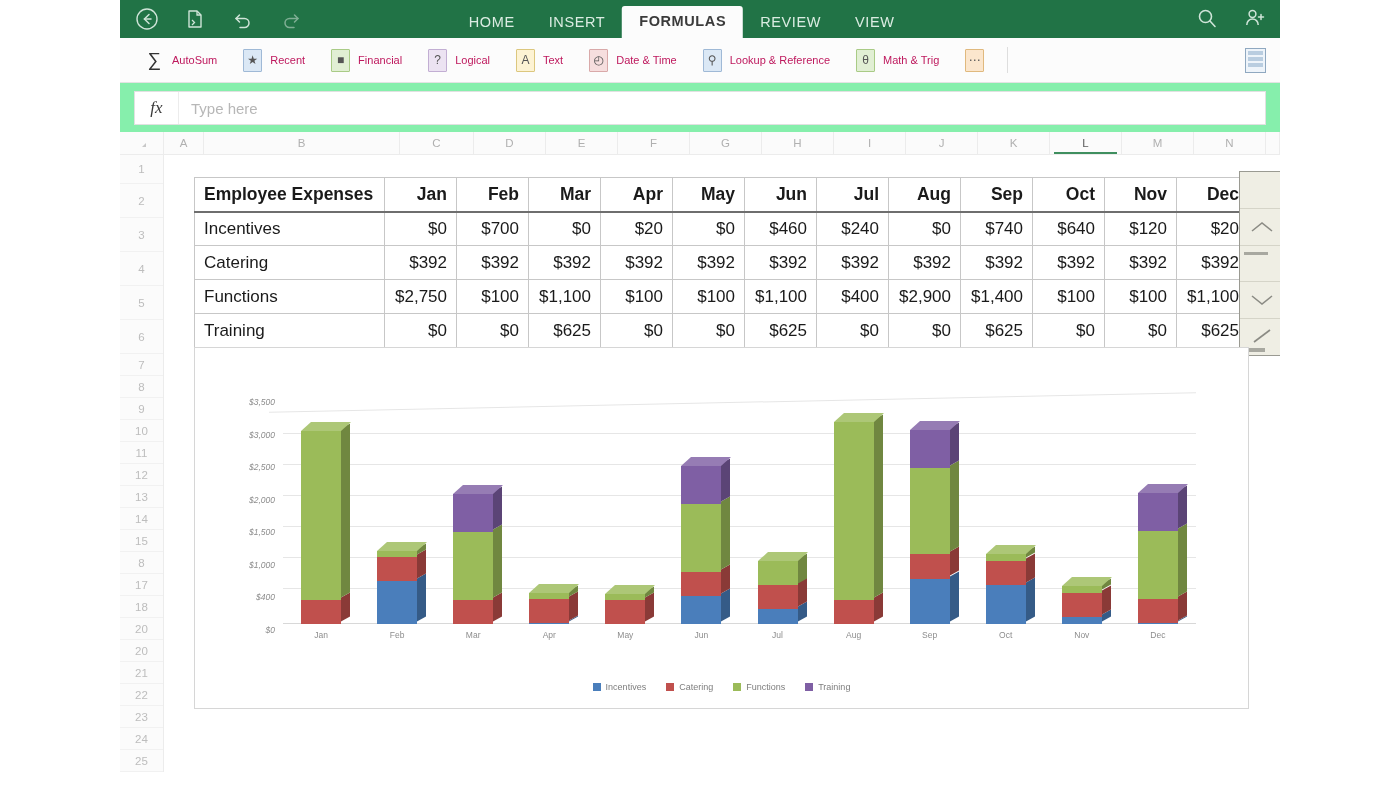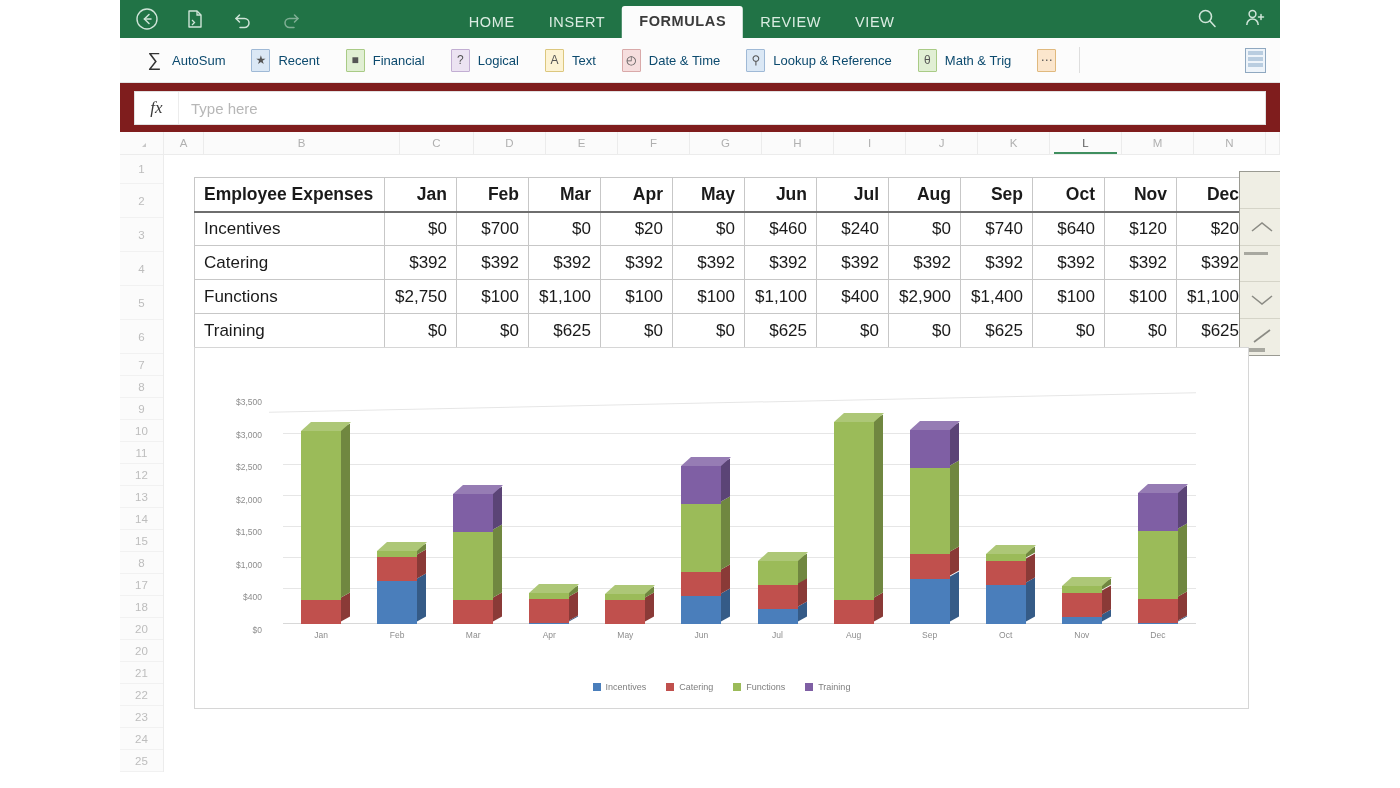--- a/index.html
+++ b/index.html
@@ -71,21 +71,21 @@
     display: flex; align-items: center;
     padding-left: 12px;
     gap: 0;
   }
   .tool {
     display: flex; align-items: center; gap: 8px;
     padding: 0 13px;
     height: 45px; cursor: pointer;
     white-space: nowrap;
   }
-  .tool-label { font-size: 13px; color: #0c4a6e; }
+  .tool-label { font-size: 11px; color: #be185d; }
   .tool-glyph {
     width: 19px; height: 23px;
     display: flex; align-items: center; justify-content: center;
     font-size: 12px; color: #555;
     border-radius: 1px;
   }
   .g-sigma { font-size: 19px; color: #333; border: none; }
   .g-box { border: 1px solid #b9c6d6; }
   .g-recent { background: #dbe8f5; border-color: #9fb9d6; }
   .g-financial { background: #e1efd4; border-color: #a9cb86; }
@@ -102,21 +102,21 @@
   .calc-icon {
     width: 21px; height: 25px;
     border: 1px solid #8fa8c0; background: #eef4fa;
     display:flex; flex-direction:column; align-items:center; padding-top:2px;
     cursor: pointer;
   }
   .calc-icon i { display:block; width:15px; height:4px; background:#b9cde0; margin-bottom:2px; }
 
   
   .formula-zone {
-    background: #7f1d1d;
+    background: #86efac;
     padding: 8px 14px 7px 14px;
   }
   .formula-bar {
     height: 34px;
     border: 1px solid #e1e1e1;
     background: #fff;
     display: flex; align-items: center;
   }
   .fx {
     width: 44px; height: 100%;
@@ -238,22 +238,22 @@
     color: #6d6d6d;
     padding-top: 14px;
     letter-spacing: 0.2px;
   }
   .plot {
     position: absolute;
     left: 88px; top: 60px;
     right: 52px; height: 216px;
   }
   .ylabels {
-    position: absolute; left: 3px; top: 54px;
-    width: 64px; height: 228px;
+    position: absolute; left: 16px; top: 54px;
+    width: 64px; height: 228px; font-style: italic;
   }
   .ylabel {
     position: absolute; right: 0;
     font-size: 8.5px; color: #8d8d8d;
     transform: translateY(-50%);
     white-space: nowrap;
   }
   .gridline {
     position: absolute; left: 0; right: 0;
     height: 1px; background: #e6e6e6;

